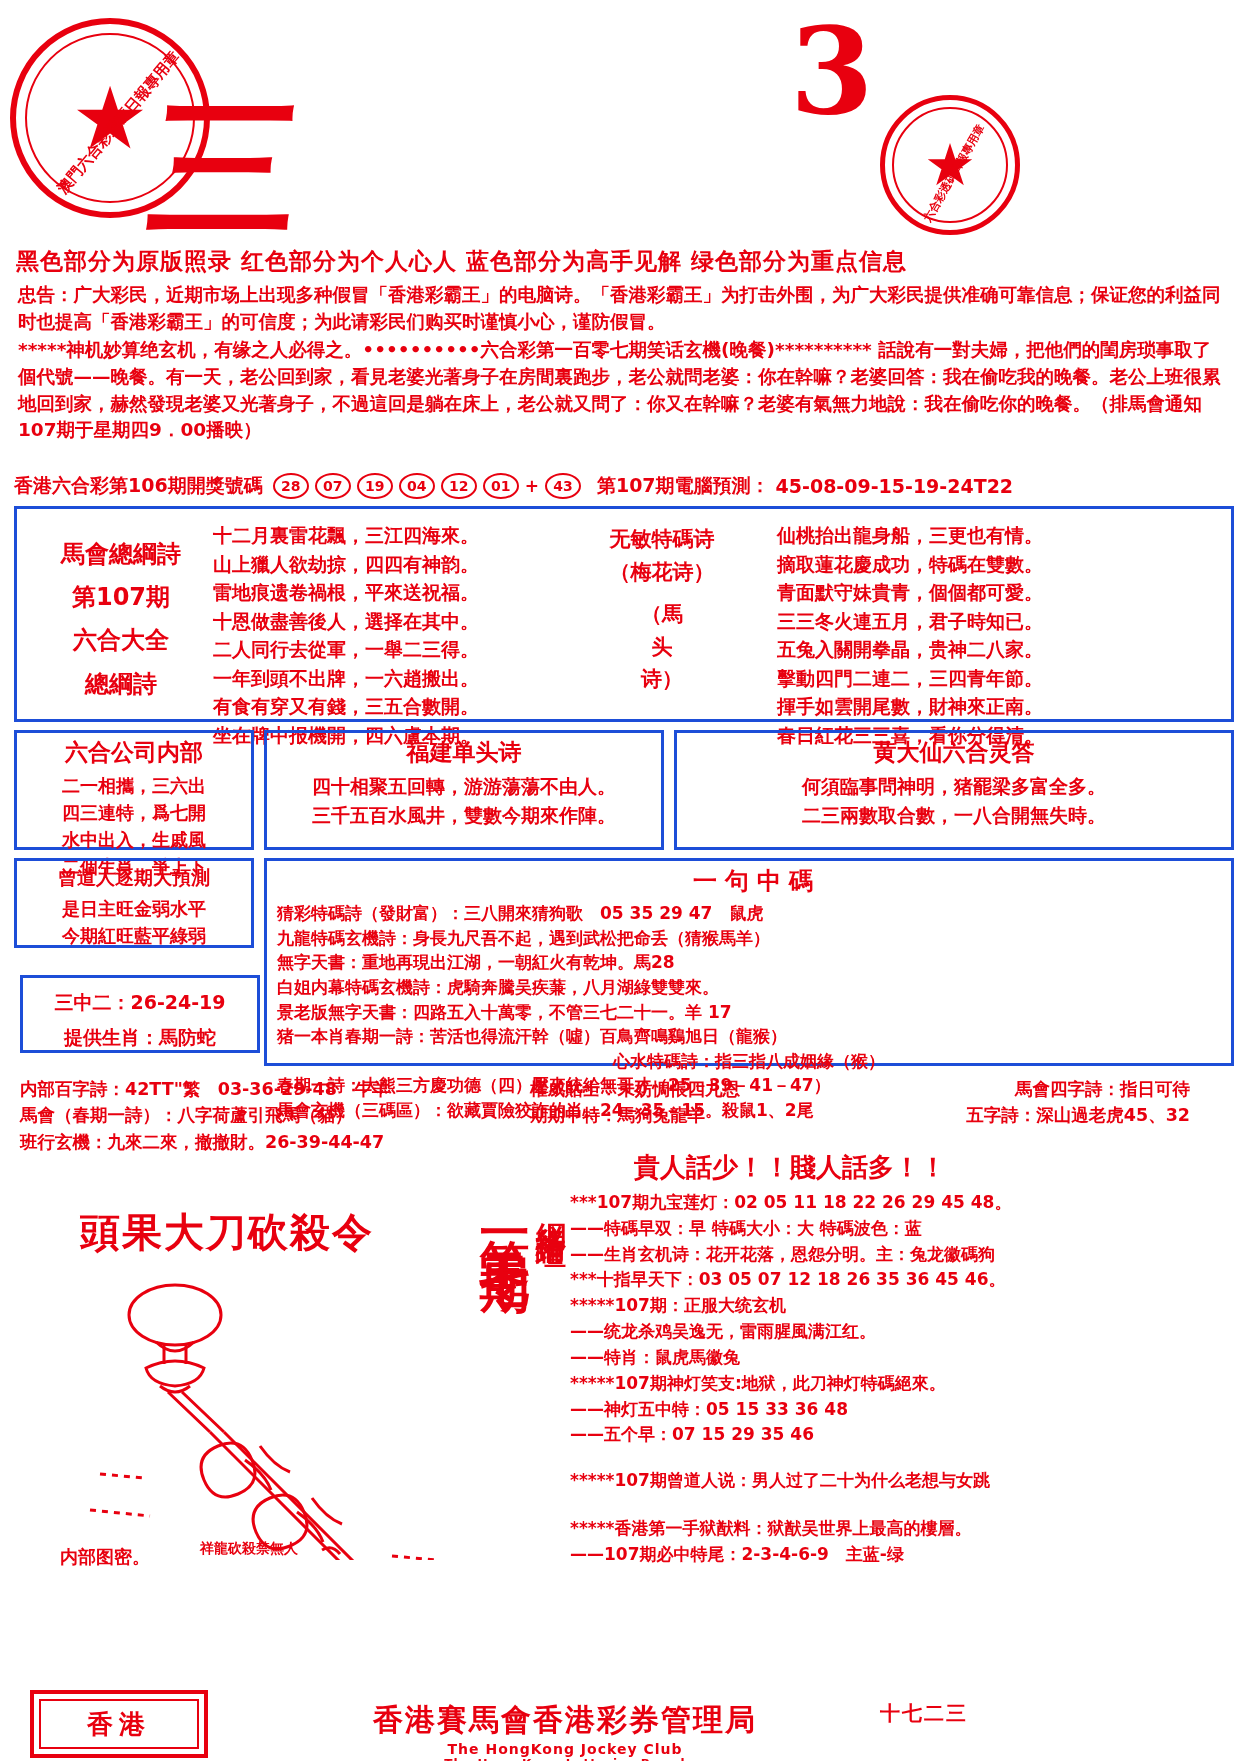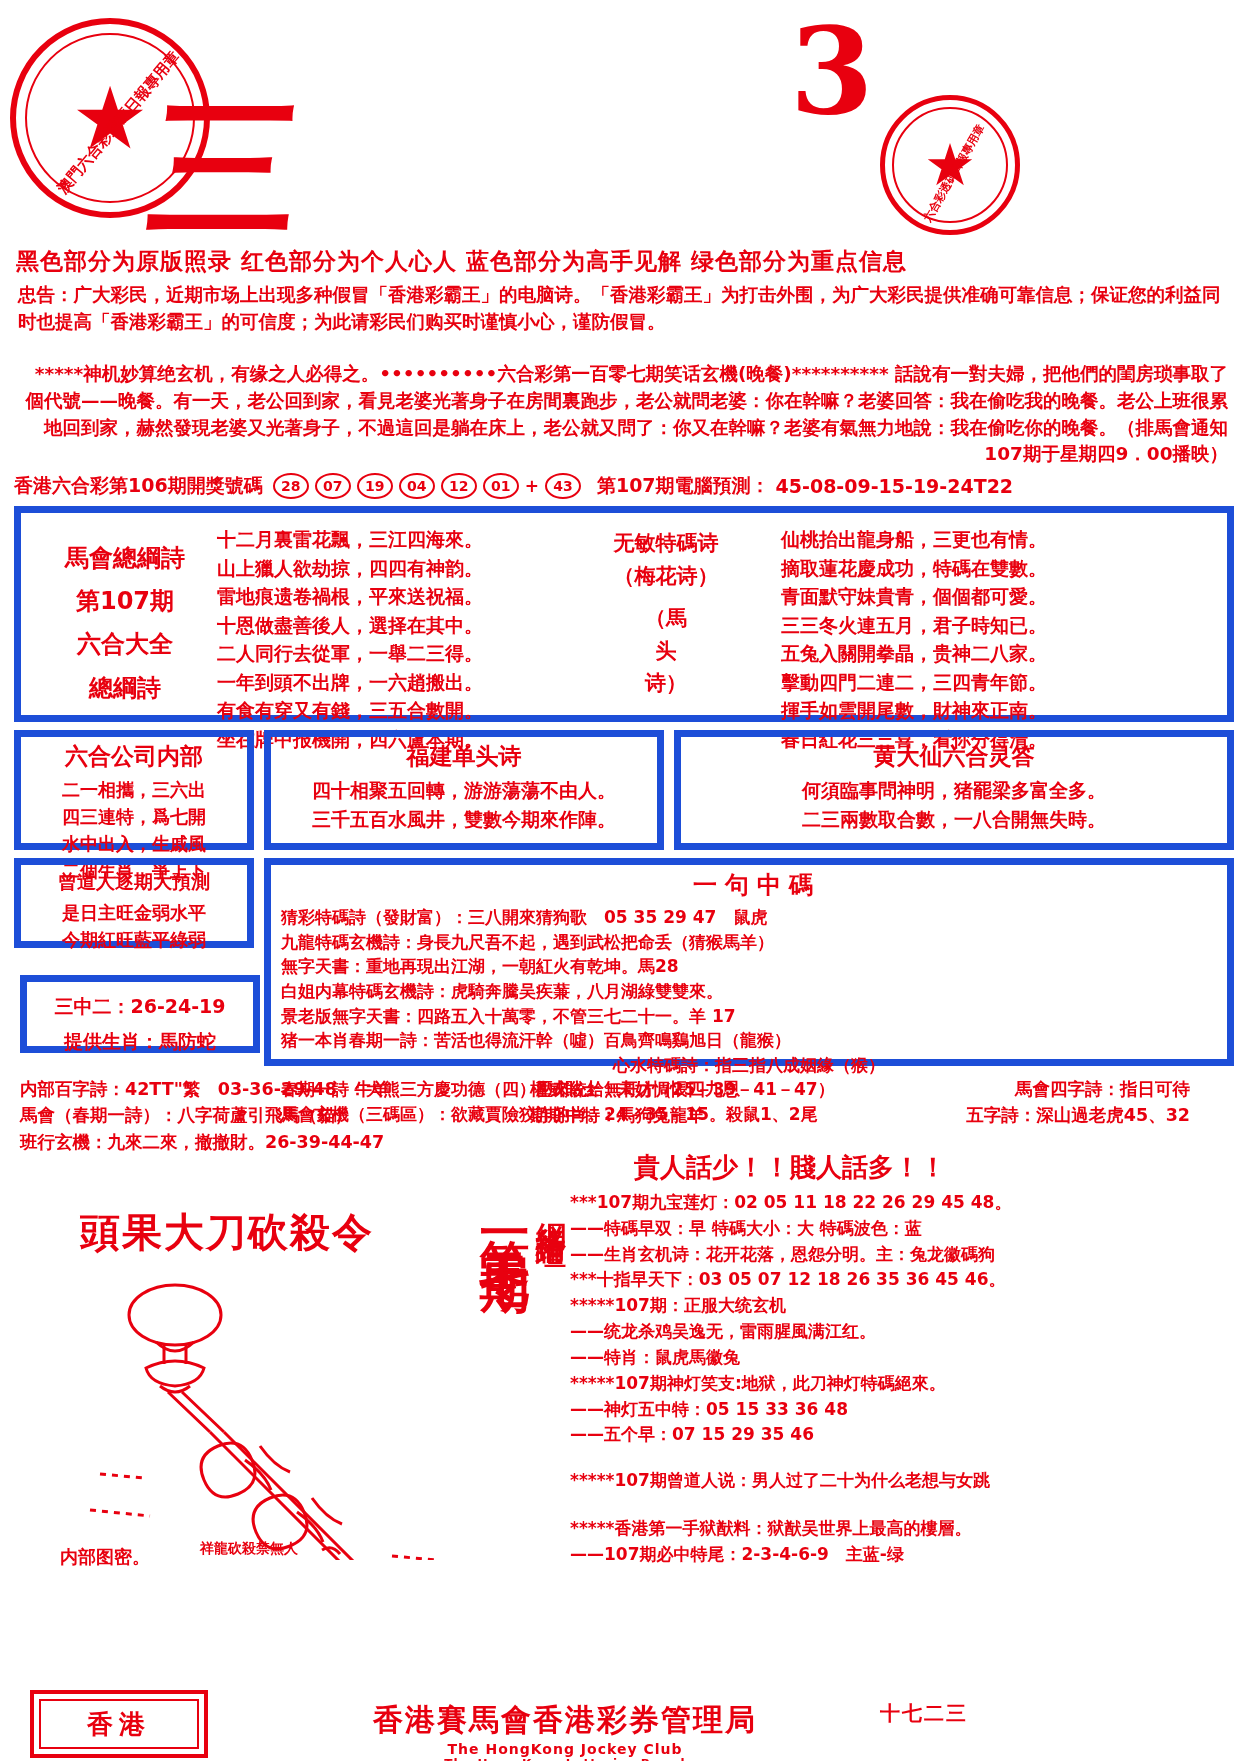--- a/index.html
+++ b/index.html
@@ -18,32 +18,32 @@
   .seal-sm .inner{position:absolute;inset:7px;border:2px solid #e8000f;border-radius:50%;}
   .seal-sm .star{font-size:58px;}
   .brush{position:absolute;font-weight:bold;color:#e8000f;font-family:"DejaVu Serif","Liberation Serif",serif;}
   .brush-1{left:150px;top:70px;font-size:150px;letter-spacing:-10px;transform:skewX(-6deg);}
   .brush-2{left:790px;top:0px;font-size:120px;}
 
   
   .notice-line{position:absolute;left:16px;top:246px;width:1215px;font-size:23px;font-weight:bold;letter-spacing:1px;}
   .para{position:absolute;left:18px;width:1210px;font-size:18.5px;line-height:1.45;font-weight:bold;}
   .p1{top:282px;}
-  .p2{top:361px;text-align:right;}
+  .p2{top:337px;}
 
   
   .resrow{position:absolute;left:14px;top:470px;width:1220px;height:32px;display:flex;align-items:center;font-size:19px;font-weight:bold;}
   .resrow .lbl{white-space:nowrap;}
   .balls{display:flex;align-items:center;gap:6px;margin:16px 10px;}
   .ball{width:32px;height:22px;border:2px solid #e8000f;border-radius:50%;display:flex;align-items:center;justify-content:center;font-size:14px;font-weight:bold;}
   .plus{font-size:17px;font-weight:bold;}
   .forecast{white-space:nowrap;margin-left:6px;}
 
   
-  .box{position:absolute;border:7px solid #1d4ed8;box-sizing:border-box;}
+  .box{position:absolute;border:3px solid #1d4ed8;box-sizing:border-box;}
   .verse{font-size:19px;line-height:1.5;font-weight:bold;white-space:pre;}
   .small{font-size:17px;line-height:1.45;font-weight:bold;}
 
   
   .poembox{left:14px;top:506px;width:1220px;height:216px;}
   .pb-left{position:absolute;left:14px;top:24px;width:180px;font-size:24px;line-height:1.8;font-weight:bold;text-align:center;}
   .pb-c1{position:absolute;left:196px;top:12px;width:330px;}
   .pb-c2{position:absolute;left:530px;top:14px;width:230px;text-align:center;font-size:21px;line-height:1.55;font-weight:bold;}
   .pb-c3{position:absolute;left:760px;top:12px;width:450px;}
 

